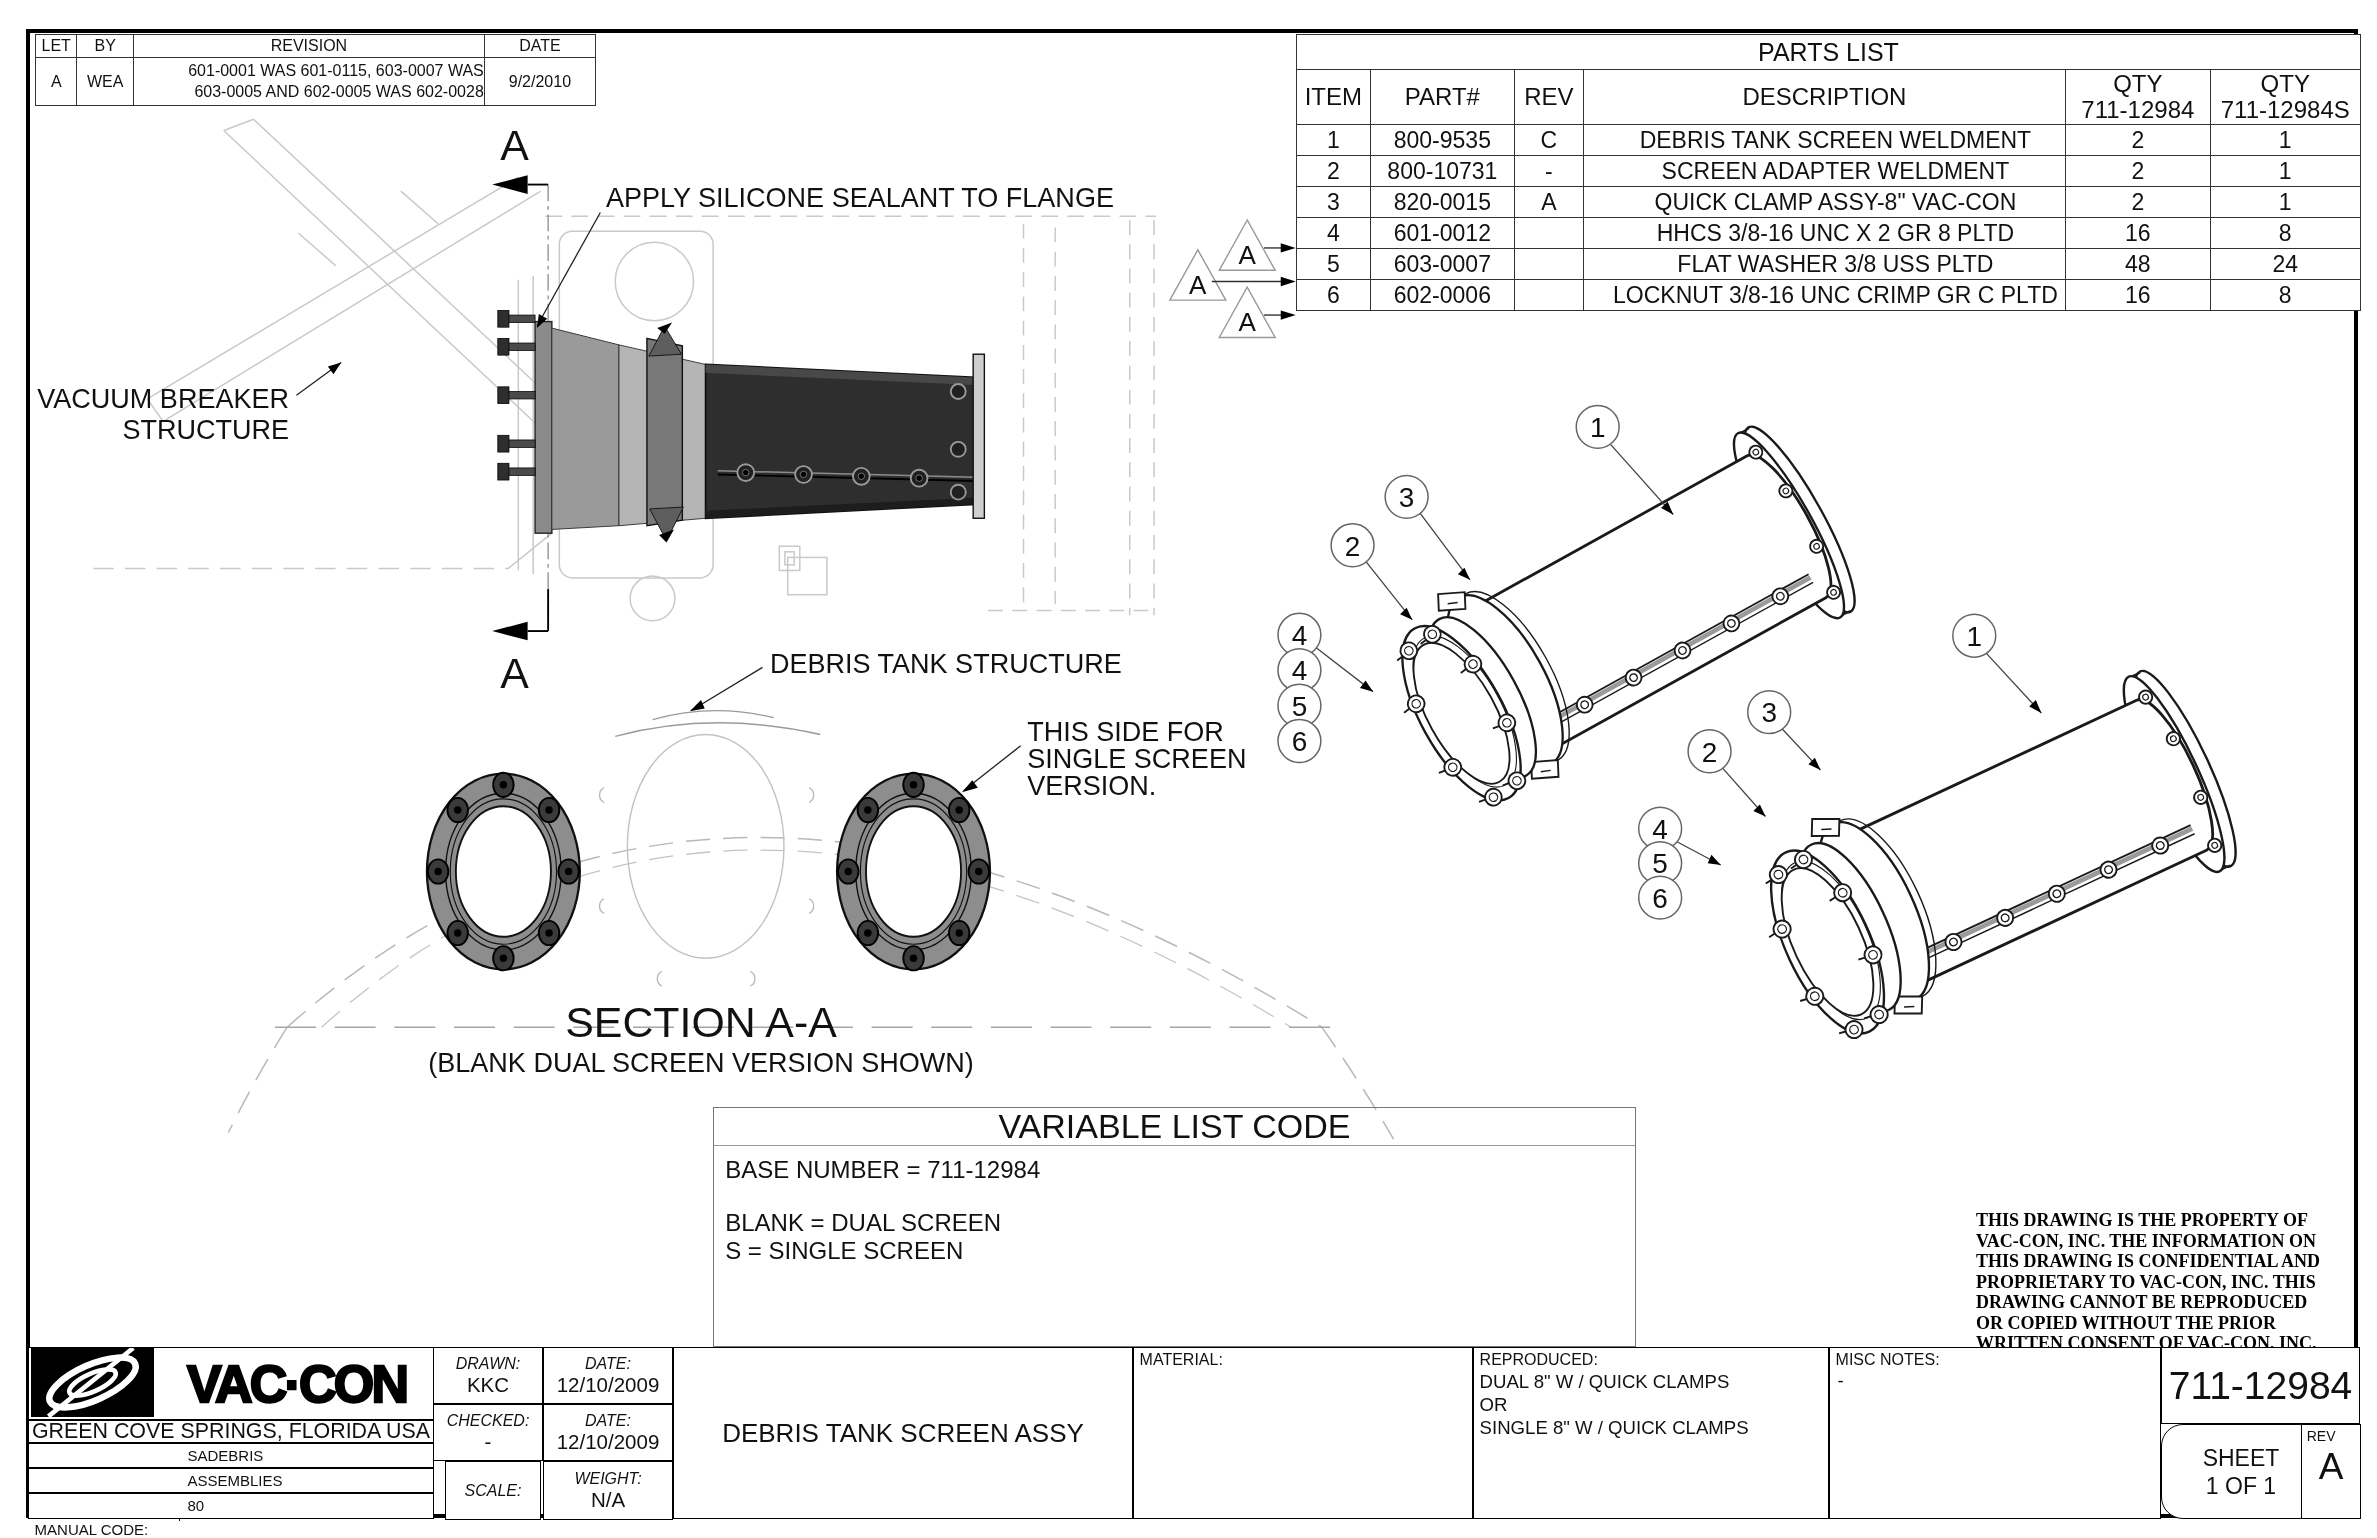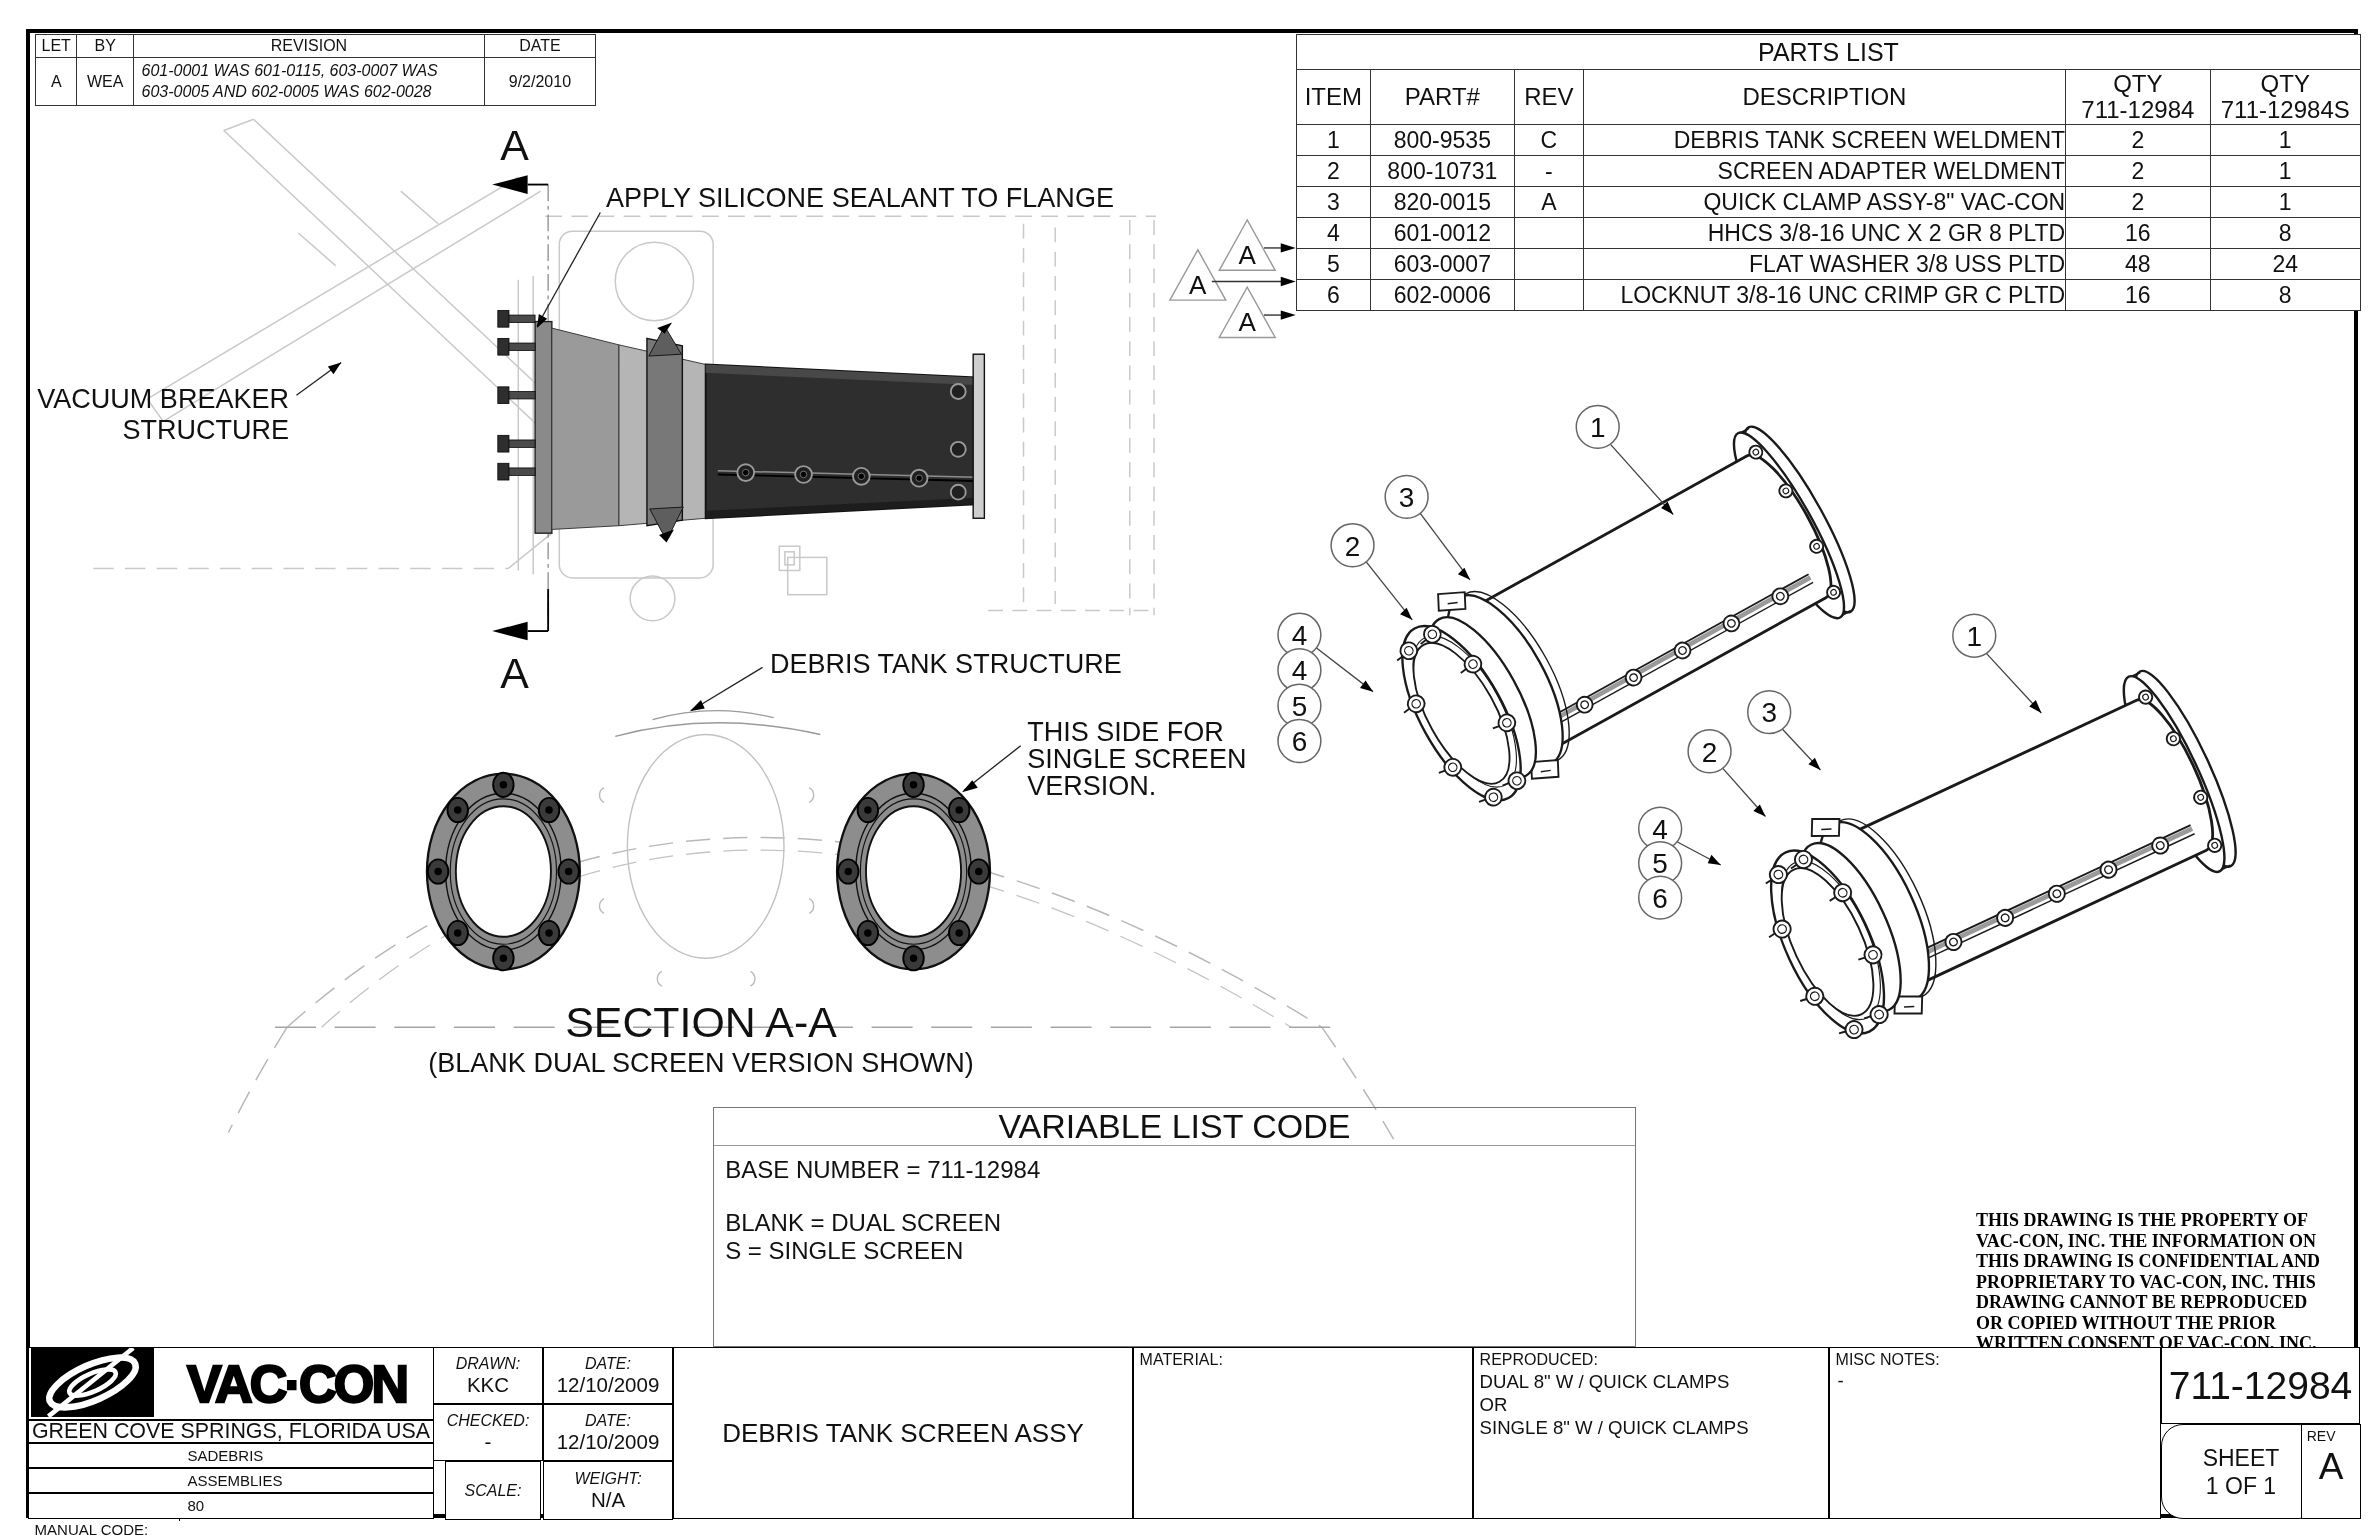--- a/index.html
+++ b/index.html
@@ -8,26 +8,26 @@
   #border-frame{position:absolute;left:26px;top:29px;width:2332px;height:1489px;
                 border:4.7px solid #000;box-sizing:border-box;}
   svg text{font-family:"Liberation Sans",sans-serif;}
   
   table{border-collapse:collapse;table-layout:fixed;background:#fff;}
   td,th{border:1.9px solid #333;font-weight:normal;padding:0;text-align:center;
         overflow:hidden;white-space:nowrap;}
   #rev-table{position:absolute;left:35px;top:34px;width:561px;font-size:16px;}
   #rev-table th{height:22.4px;font-size:16px;}
   #rev-table td{height:47px;}
-  #rev-table .rev-text{text-align:left;padding-left:7.5px;line-height:20.5px;font-style:italic;}
+  #rev-table .rev-text{text-align:right;padding-left:7.5px;line-height:20.5px;}
   #parts-table{position:absolute;left:1296px;top:34px;width:1065px;font-size:23px;}
   #parts-table .pl-title th{height:34px;font-size:25px;}
   #parts-table .pl-head th{height:54px;font-size:24px;line-height:26px;}
   #parts-table td{height:30px;}
-  #parts-table .desc{text-align:right;padding-left:22px;}
+  #parts-table .desc{text-align:center;padding-left:22px;}
   
   #varlist{position:absolute;left:713px;top:1107px;width:923px;height:240px;
            border:1.9px solid #777;box-sizing:border-box;}
   #varlist .vl-title{height:37px;line-height:37px;text-align:center;font-size:34px;
            border-bottom:1.9px solid #999;}
   #varlist .vl-line{position:absolute;left:11.2px;font-size:24px;}
   
   #notice{position:absolute;left:1976px;top:1210px;width:378px;
           font-family:"Liberation Serif",serif;font-weight:bold;font-size:18px;
           line-height:20.5px;color:#000;}

